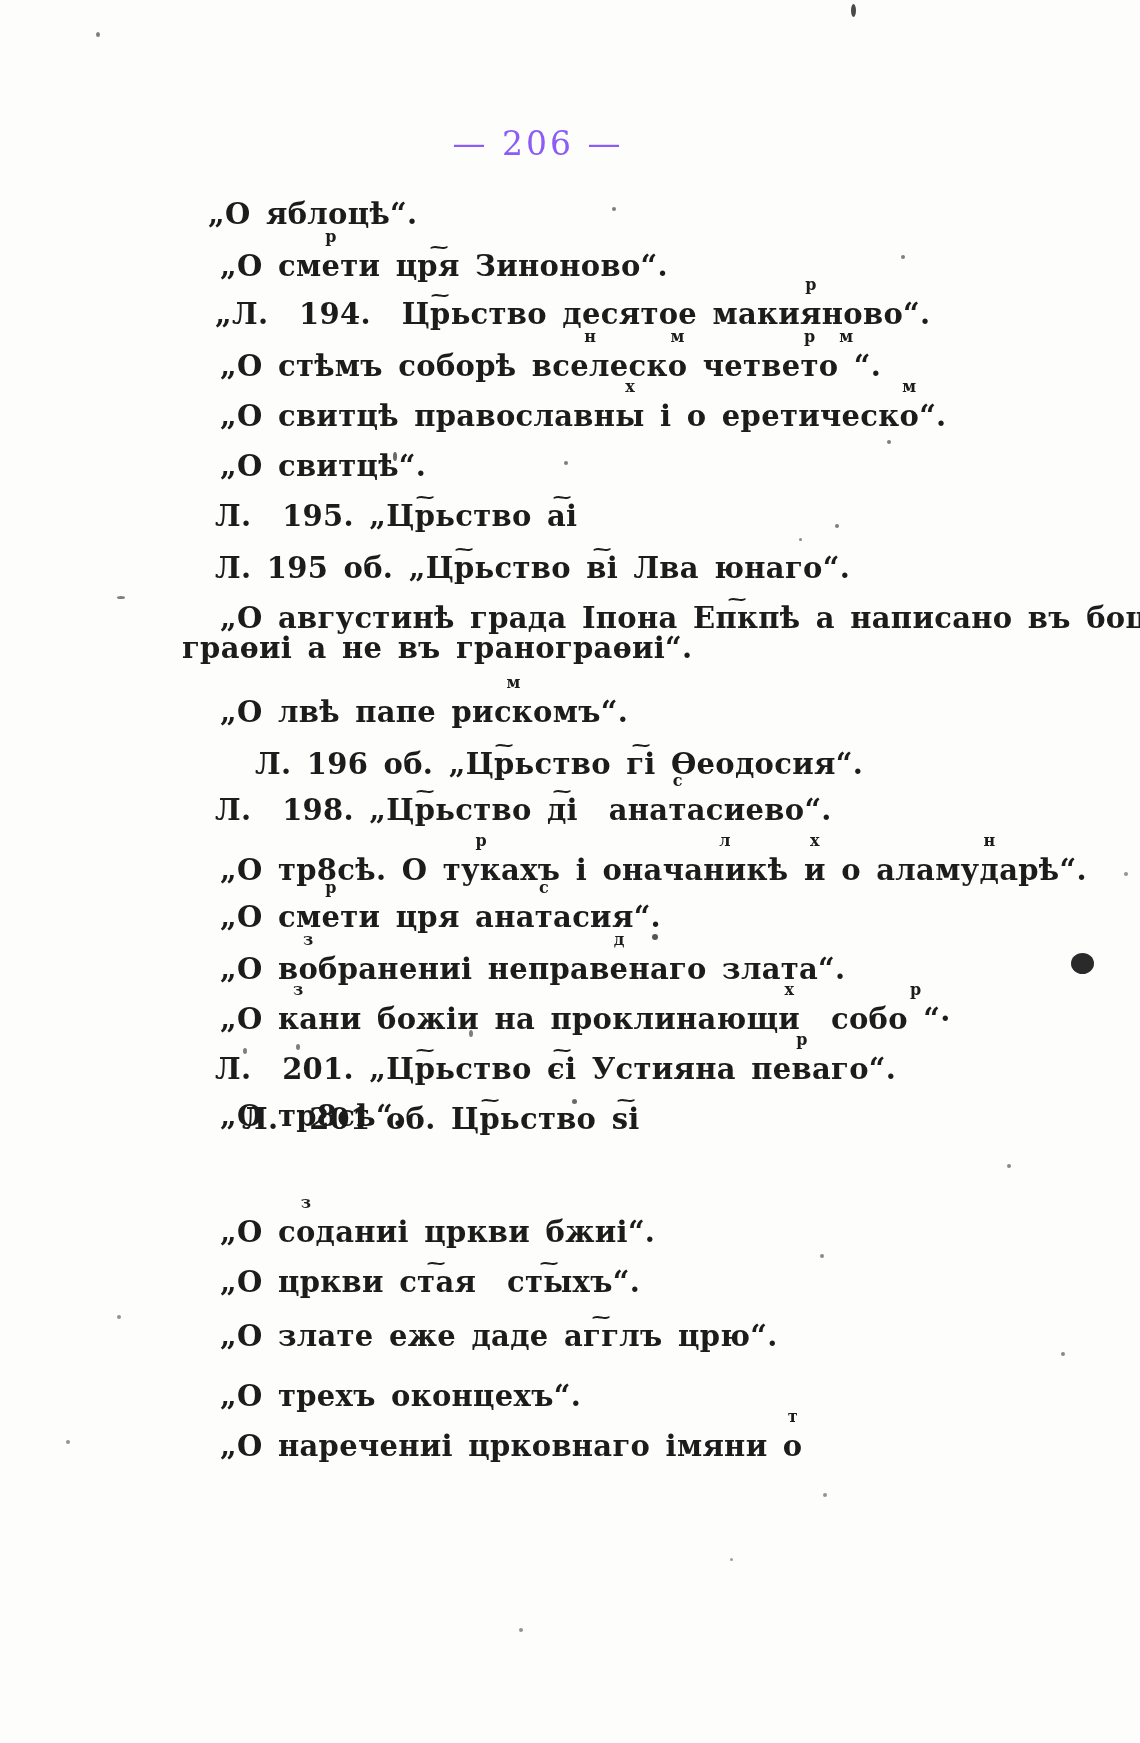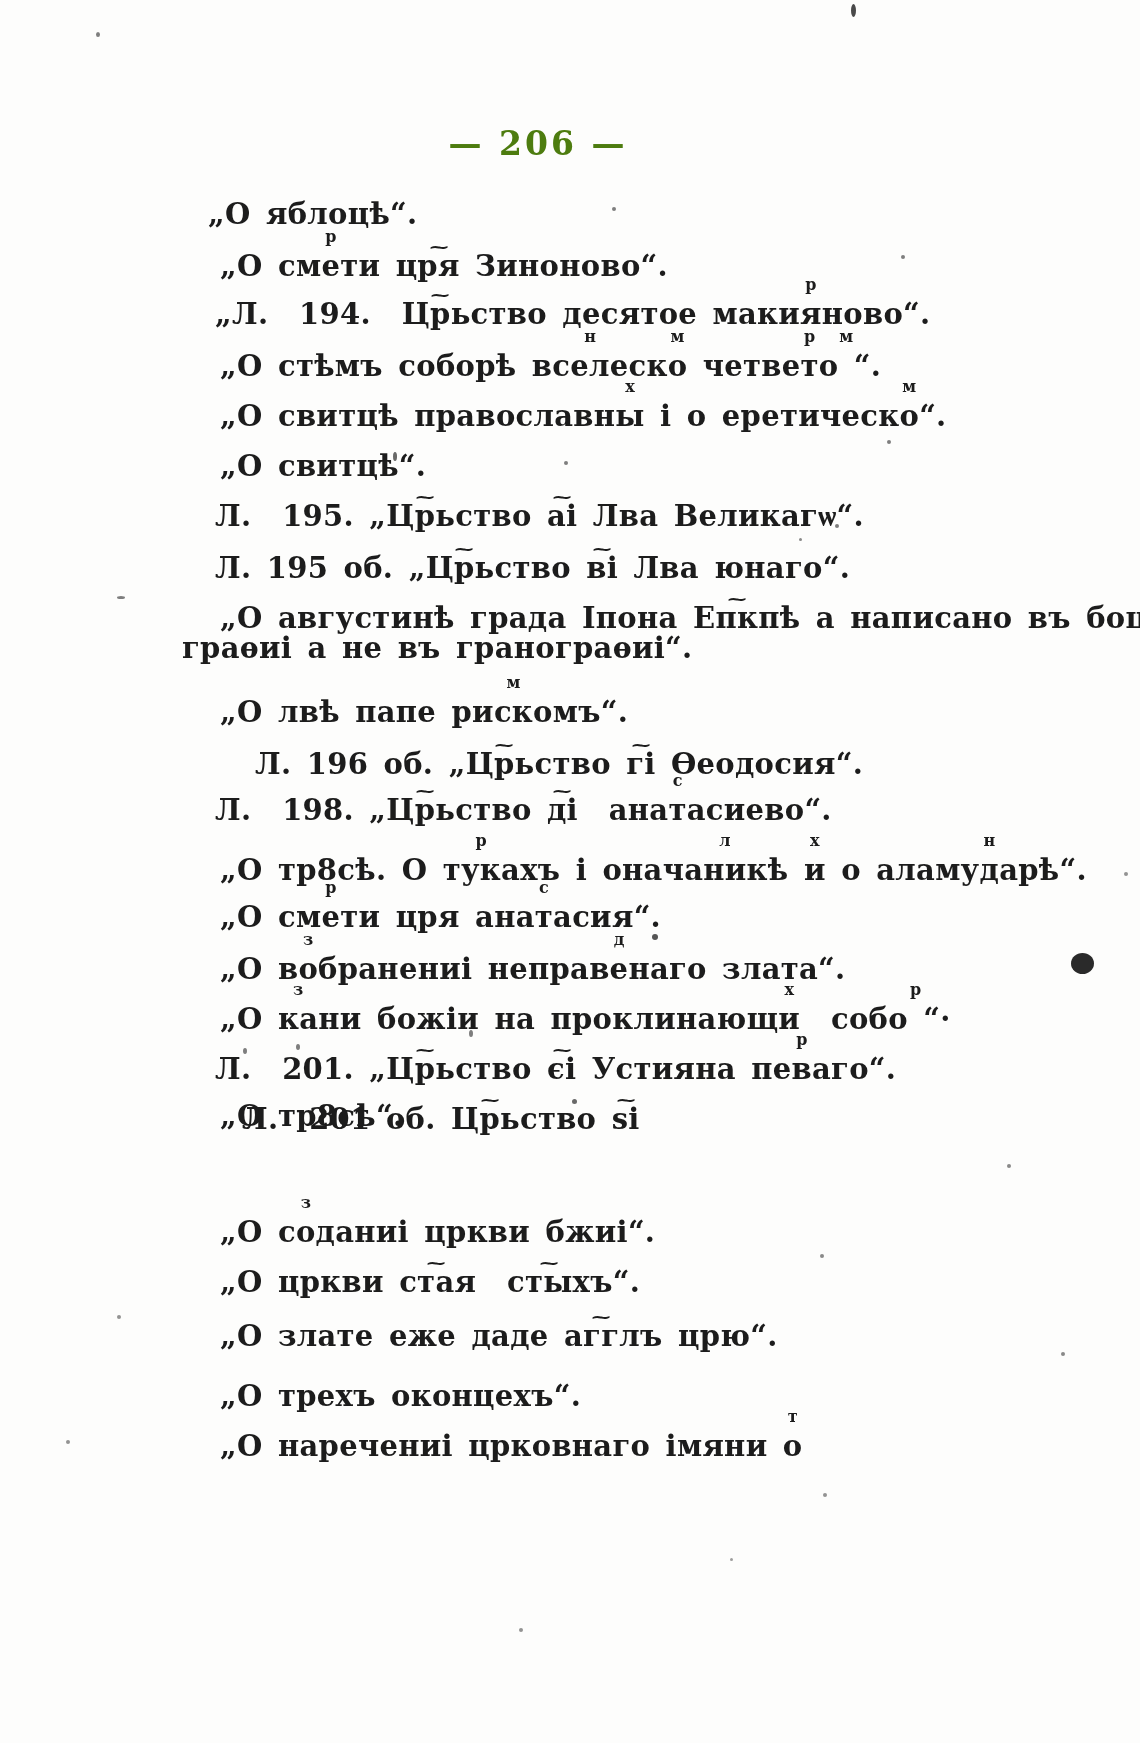--- a/index.html
+++ b/index.html
@@ -5,21 +5,21 @@
   html,body{margin:0;padding:0;}
   body{
     width:1140px;height:1743px;
     background:#fdfdfc;
     font-family:"DejaVu Serif","Liberation Serif",serif;
     overflow:hidden;position:relative;
   }
   .page{position:absolute;inset:0;background:#fdfdfc;}
   .pageno{
     position:absolute;left:0;width:1076px;text-align:center;
-    font-size:33px;font-weight:bold;color:#4d7c0f;letter-spacing:3px;
+    font-size:33px;font-weight:normal;color:#8b5cf6;letter-spacing:3px;
   }
   .line{
     position:absolute;white-space:pre;
     font-size:29px;font-weight:bold;color:#1c1c1c;
     letter-spacing:0.3px;word-spacing:5px;line-height:1;
   }
   .pc{position:relative;display:inline;}
   .sup{
     position:absolute;left:50%;top:-20px;transform:translateX(-50%);
     font-size:16px;font-weight:bold;color:#1c1c1c;letter-spacing:0;
@@ -36,21 +36,21 @@
 
 <div class="page">
   <div class="pageno" id="pageno" style="top: 124px;">— 206 —</div>
   <div id="page-body">
       <div class="line" style="top: 200px; left: 208px;"><span class="pc">„О яблоцѣ“.</span></div>
       <div class="line" style="top: 252px; left: 220px;"><span class="pc">„О см</span><span class="pc">е<span class="sup">р</span></span><span class="pc">ти ц</span><span class="pc">ря<span class="titlo">~</span></span><span class="pc"> Зиноново“.</span></div>
       <div class="line" style="top: 300px; left: 215px;"><span class="pc">„Л.  194.  Ц</span><span class="pc">р<span class="titlo">~</span></span><span class="pc">ьство десятое маки</span><span class="pc">я<span class="sup">р</span></span><span class="pc">ново“.</span></div>
       <div class="line" style="top: 352px; left: 220px;"><span class="pc">„О стѣмъ соборѣ вс</span><span class="pc">ел<span class="sup">н</span></span><span class="pc">еск</span><span class="pc">о<span class="sup">м</span></span><span class="pc"> четве</span><span class="pc">т<span class="sup">р</span></span><span class="pc">о</span><span class="pc"> <span class="sup">м</span></span><span class="pc">“.</span></div>
       <div class="line" style="top: 402px; left: 220px;"><span class="pc">„О свитцѣ православн</span><span class="pc">ы<span class="sup">х</span></span><span class="pc"> і о еретическ</span><span class="pc">о<span class="sup">м</span></span><span class="pc">“.</span></div>
       <div class="line" style="top: 452px; left: 220px;"><span class="pc">„О свитцѣ“.</span></div>
-      <div class="line" style="top: 502px; left: 215px;"><span class="pc">Л.  195. „Ц</span><span class="pc">р<span class="titlo">~</span></span><span class="pc">ьство </span><span class="pc">аі<span class="titlo">~</span></span><span class="pc"> Лва Великагѡ“.</span></div>
+      <div class="line" style="top: 502px; left: 215px;"><span class="pc">Л.  195. „Ц</span><span class="pc">р<span class="titlo">~</span></span><span class="pc">ьство </span><span class="pc">аі<span class="titlo">~</span></span></div>
       <div class="line" style="top: 554px; left: 215px;"><span class="pc">Л. 195 об. „Ц</span><span class="pc">р<span class="titlo">~</span></span><span class="pc">ьство </span><span class="pc">ві<span class="titlo">~</span></span><span class="pc"> Лва юнаго“.</span></div>
       <div class="line" style="top: 604px; left: 220px;"><span class="pc">„О августинѣ града Іпона Е</span><span class="pc">пк<span class="titlo">~</span></span><span class="pc">пѣ а написано въ бо</span><span class="pc">ше’</span></div>
       <div class="line" style="top: 634px; left: 182px;"><span class="pc">граѳиі а не въ гранограѳиі“.</span></div>
       <div class="line" style="top: 698px; left: 220px;"><span class="pc">„О лвѣ папе ри</span><span class="pc">ск<span class="sup">м</span></span><span class="pc">омъ“.</span></div>
       <div class="line" style="top: 750px; left: 215px; margin-left: 40px;"><span class="pc">Л. 196 об. „Ц</span><span class="pc">р<span class="titlo">~</span></span><span class="pc">ьство </span><span class="pc">гі<span class="titlo">~</span></span><span class="pc"> Ѳеодосия“.</span></div>
       <div class="line" style="top: 796px; left: 215px;"><span class="pc">Л.  198. „Ц</span><span class="pc">р<span class="titlo">~</span></span><span class="pc">ьство </span><span class="pc">ді<span class="titlo">~</span></span><span class="pc">  ана</span><span class="pc">т<span class="sup">с</span></span><span class="pc">асиево“.</span></div>
       <div class="line" style="top: 856px; left: 220px;"><span class="pc">„О тр8сѣ. О т</span><span class="pc">ук<span class="sup">р</span></span><span class="pc">ахъ і онача</span><span class="pc">ни<span class="sup">л</span></span><span class="pc">кѣ </span><span class="pc">и<span class="sup">х</span></span><span class="pc"> о аламу</span><span class="pc">д<span class="sup">н</span></span><span class="pc">арѣ“.</span></div>
       <div class="line" style="top: 903px; left: 220px;"><span class="pc">„О см</span><span class="pc">е<span class="sup">р</span></span><span class="pc">ти цря ана</span><span class="pc">т<span class="sup">с</span></span><span class="pc">асия“.</span></div>
       <div class="line" style="top: 955px; left: 220px;"><span class="pc">„О в</span><span class="pc">о<span class="sup">з</span></span><span class="pc">бранениі неправ</span><span class="pc">е<span class="sup">д</span></span><span class="pc">наго злата“.</span></div>
       <div class="line" style="top: 1005px; left: 220px;"><span class="pc">„О </span><span class="pc">ка<span class="sup">з</span></span><span class="pc">ни божіи на проклинающ</span><span class="pc">и<span class="sup">х</span></span><span class="pc">  соб</span><span class="pc">о</span><span class="pc"> <span class="sup">р</span></span><span class="pc">“·</span></div>

